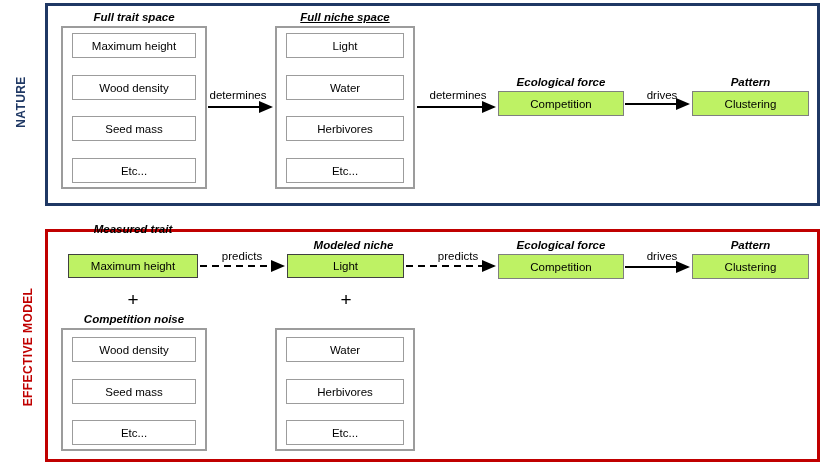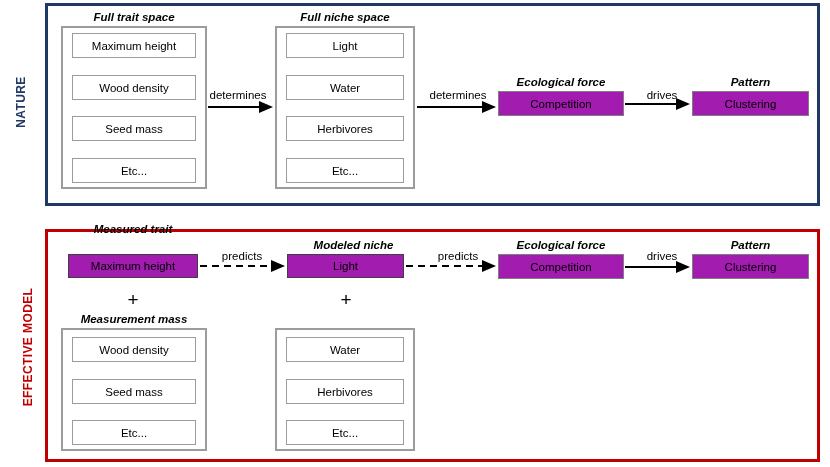--- a/index.html
+++ b/index.html
@@ -100,21 +100,21 @@
     justify-content: center;
     text-align: center;
     line-height: 12px;
   }
 
   
   .node-box {
     position: absolute;
     box-sizing: border-box;
     border: 1px solid #7F7F7F;
-    background: #a21caf;
+    background: #bef264;
     font-size: 11.5px;
     color: #000000;
     display: flex;
     align-items: center;
     justify-content: center;
     text-align: center;
     line-height: 12px;
   }
   .node-box.dark {
     border: 1px solid #404040;
@@ -172,21 +172,21 @@
   </div>
   <div class="item-box" style="left:72px; top:116px; width:124px; height:25px;">
     <span>Seed mass</span>
   </div>
   <div class="item-box" style="left:72px; top:158px; width:124px; height:25px;">
     <span>Etc...</span>
   </div>
 
   <div class="arrow-label" style="left:200px; top:89px; width:76px;">determines</div>
 
-  <div class="caption" style="left:275px; top:11px; width:140px;">Full niche space</div>
+  <div class="caption" style="left:275px; top:11px; width:140px;text-decoration:underline;">Full niche space</div>
 
   <div class="group" style="left:275px; top:26px; width:140px; height:163px;"></div>
 
   <div class="item-box" style="left:286px; top:33px; width:118px; height:25px;">
     <span>Light</span>
   </div>
   <div class="item-box" style="left:286px; top:75px; width:118px; height:25px;">
     <span>Water</span>
   </div>
   <div class="item-box" style="left:286px; top:116px; width:118px; height:25px;">
@@ -234,21 +234,21 @@
   <div class="arrow-label" style="left:634px; top:250px; width:56px;">drives</div>
 
   <div class="caption" style="left:692px; top:239px; width:117px;">Pattern</div>
   <div class="node-box" style="left:692px; top:254px; width:117px; height:25px;">
     <span>Clustering</span>
   </div>
 
   <div class="plus" style="left:103px; top:290px; width:60px;">+</div>
   <div class="plus" style="left:316px; top:290px; width:60px;">+</div>
 
-  <div class="caption" style="left:58px; top:313px; width:152px;">Measurement mass</div>
+  <div class="caption" style="left:58px; top:313px; width:152px;">Competition noise</div>
   <div class="group" style="left:61px; top:328px; width:146px; height:123px;"></div>
 
   <div class="item-box" style="left:72px; top:337px; width:124px; height:25px;">
     <span>Wood density</span>
   </div>
   <div class="item-box" style="left:72px; top:379px; width:124px; height:25px;">
     <span>Seed mass</span>
   </div>
   <div class="item-box" style="left:72px; top:420px; width:124px; height:25px;">
     <span>Etc...</span>

